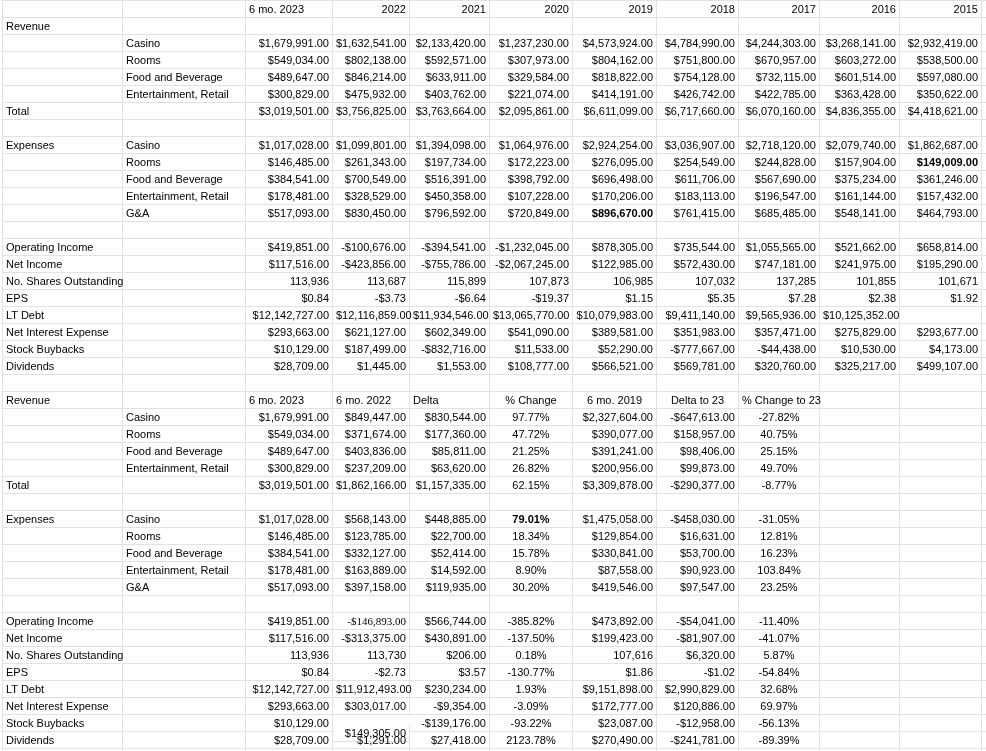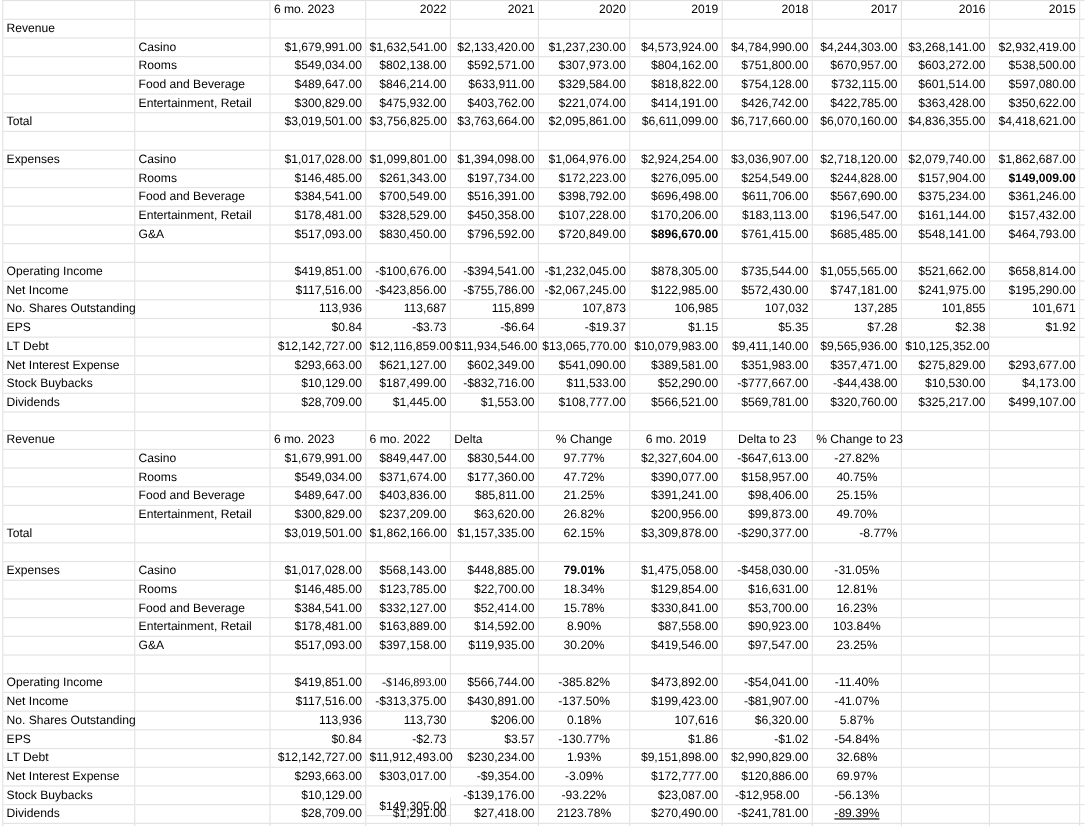--- a/index.html
+++ b/index.html
@@ -435,21 +435,21 @@
     </div>
     <div class="row">
       <div class="cell al" style="width: 120px;">Total</div>
       <div class="cell al" style="width: 123px;"></div>
       <div class="cell ar" style="width: 87px;">$3,019,501.00</div>
       <div class="cell ar" style="width: 77px;">$1,862,166.00</div>
       <div class="cell ar" style="width: 80px;">$1,157,335.00</div>
       <div class="cell ac" style="width: 83px;">62.15%</div>
       <div class="cell ar" style="width: 84px;">$3,309,878.00</div>
       <div class="cell ar" style="width: 82px;">-$290,377.00</div>
-      <div class="cell ac" style="width: 81px; text-align: right;">-8.77%</div>
+      <div class="cell ac" style="width: 81px;">-8.77%</div>
       <div class="cell ar" style="width: 80px;"></div>
       <div class="cell ar" style="width: 82px;"></div>
       <div class="cell al" style="width: 50px;"></div>
     </div>
     <div class="row">
       <div class="cell al" style="width: 120px;"></div>
       <div class="cell al" style="width: 123px;"></div>
       <div class="cell ar" style="width: 87px;"></div>
       <div class="cell ar" style="width: 77px;"></div>
       <div class="cell ar" style="width: 80px;"></div>
@@ -630,36 +630,36 @@
       <div class="cell al" style="width: 50px;"></div>
     </div>
     <div class="row">
       <div class="cell al" style="width: 120px;">Stock Buybacks</div>
       <div class="cell al" style="width: 123px;"></div>
       <div class="cell ar" style="width: 87px;">$10,129.00</div>
       <div class="cell ar" style="width: 77px; margin-top: 10px;">$149,305.00</div>
       <div class="cell ar" style="width: 80px;">-$139,176.00</div>
       <div class="cell ac" style="width: 83px;">-93.22%</div>
       <div class="cell ar" style="width: 84px;">$23,087.00</div>
-      <div class="cell ar" style="width: 82px; text-align: center;">-$12,958.00</div>
+      <div class="cell ar" style="width: 82px;">-$12,958.00</div>
       <div class="cell ac" style="width: 81px;">-56.13%</div>
       <div class="cell ar" style="width: 80px;"></div>
       <div class="cell ar" style="width: 82px;"></div>
       <div class="cell al" style="width: 50px;"></div>
     </div>
     <div class="row">
       <div class="cell al" style="width: 120px;">Dividends</div>
       <div class="cell al" style="width: 123px;"></div>
       <div class="cell ar" style="width: 87px;">$28,709.00</div>
       <div class="cell ar" style="width: 77px;">$1,291.00</div>
       <div class="cell ar" style="width: 80px;">$27,418.00</div>
       <div class="cell ac" style="width: 83px;">2123.78%</div>
       <div class="cell ar" style="width: 84px;">$270,490.00</div>
       <div class="cell ar" style="width: 82px;">-$241,781.00</div>
-      <div class="cell ac" style="width: 81px; text-decoration: underline;">-89.39%</div>
+      <div class="cell ac" style="width: 81px;">-89.39%</div>
       <div class="cell ar" style="width: 80px;"></div>
       <div class="cell ar" style="width: 82px;"></div>
       <div class="cell al" style="width: 50px;"></div>
     </div>
     <div class="row">
       <div class="cell al" style="width: 120px;"></div>
       <div class="cell al" style="width: 123px;"></div>
       <div class="cell ar" style="width: 87px;"></div>
       <div class="cell ar" style="width: 77px;"></div>
       <div class="cell ar" style="width: 80px;"></div>

